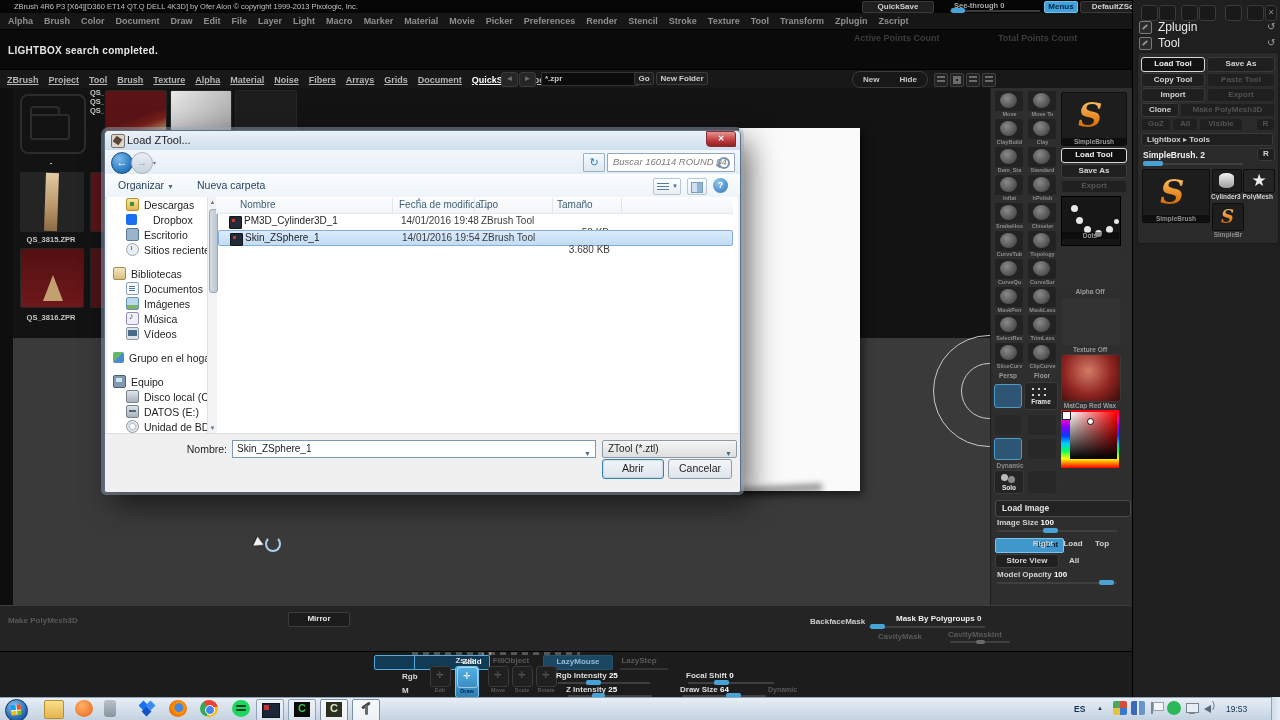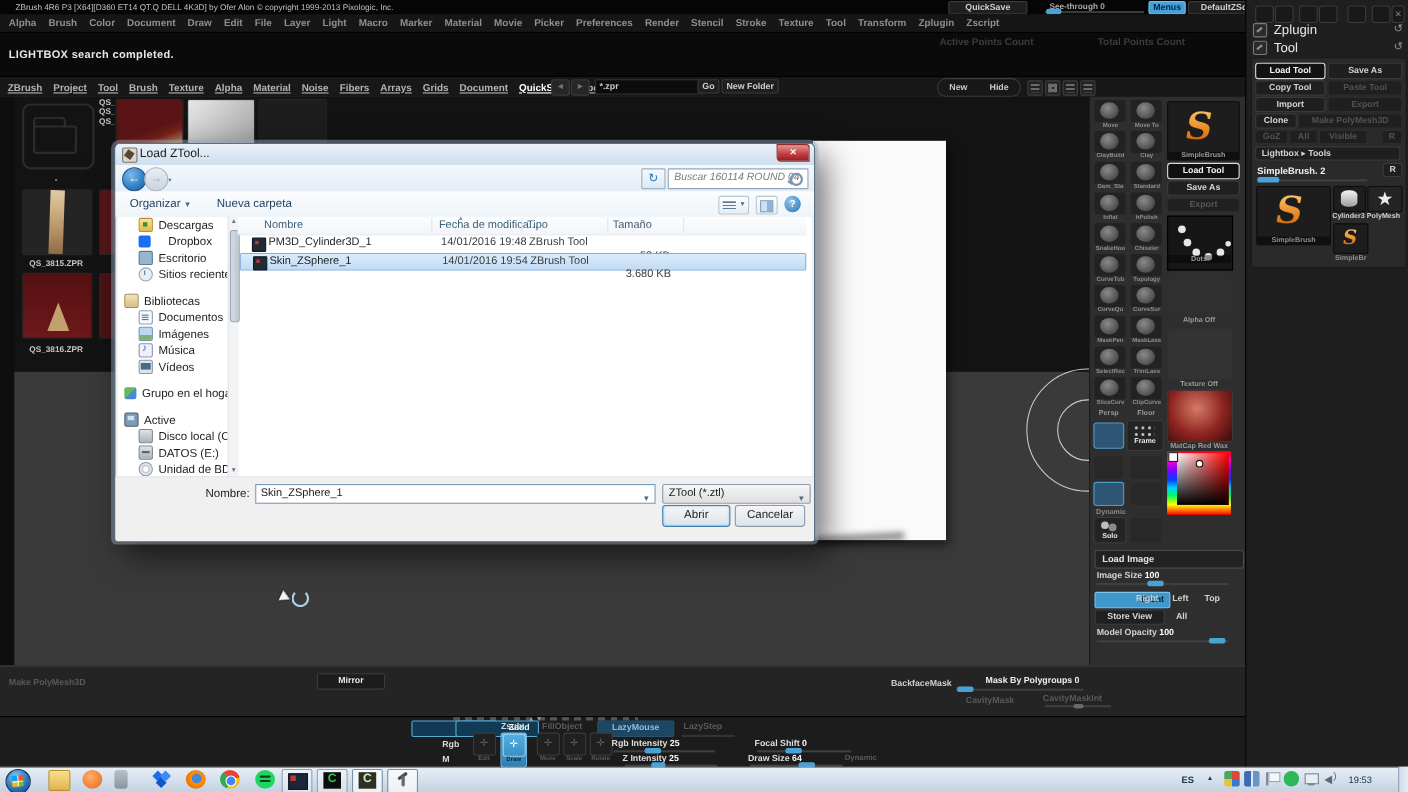--- a/index.html
+++ b/index.html
@@ -531,21 +531,21 @@
     </div>
 
     <div class="ref-btn" style="left:4px;top:412px;width:128px;height:15px;line-height:14px;">Load Image</div>
     <span class="ref-lbl" style="left:6px;top:430px;"><span>Image Size</span> <b>100</b></span>
     <div class="mini-track" style="left:6px;top:442px;width:120px;"></div>
     <div class="mini-handle" style="left:52px;top:440px;"></div>
     <div>
 
     <div class="vbtn active" style="left: 4px; top: 450px; width: 30px;">Front</div>
         <div class="vbtn" style="left: 38px; top: 450px; width: 28px;">Right</div>
-        <div class="vbtn" style="left: 70px; top: 450px; width: 24px;">Left</div>
+        <div class="vbtn" style="left: 70px; top: 450px; width: 24px;">Load</div>
         <div class="vbtn" style="left: 100px; top: 450px; width: 22px;">Top</div>
       </div>
     <div class="sbtn" style="left:4px;top:466px;width:62px;height:12px;line-height:11px;">Store View</div>
     <span class="ref-lbl" style="left:78px;top:468px;">All</span>
     <span class="ref-lbl" style="left:6px;top:482px;"><span>Model Opacity</span> <b>100</b></span>
     <div class="mini-track" style="left:6px;top:494px;width:120px;"></div>
     <div class="mini-handle" style="left:108px;top:492px;"></div>
   </div>
 
   <div class="abs tray">
@@ -752,21 +752,21 @@
           <span>Vídeos</span>
         </div>
 
         <div class="sb-item gap" style="padding-left: 4px;">
           <span class="sb-ico i-homegroup"></span>
           <span>Grupo en el hogar</span>
         </div>
 
         <div class="sb-item gap" style="padding-left: 4px;">
           <span class="sb-ico i-computer"></span>
-          <span>Active</span>
+          <span>Equipo</span>
         </div>
 
         <div class="sb-item" style="padding-left: 17px;">
           <span class="sb-ico i-disk"></span>
           <span>Disco local (C:)</span>
         </div>
 
         <div class="sb-item" style="padding-left: 17px;">
           <span class="sb-ico i-disk2"></span>
           <span>DATOS (E:)</span>

